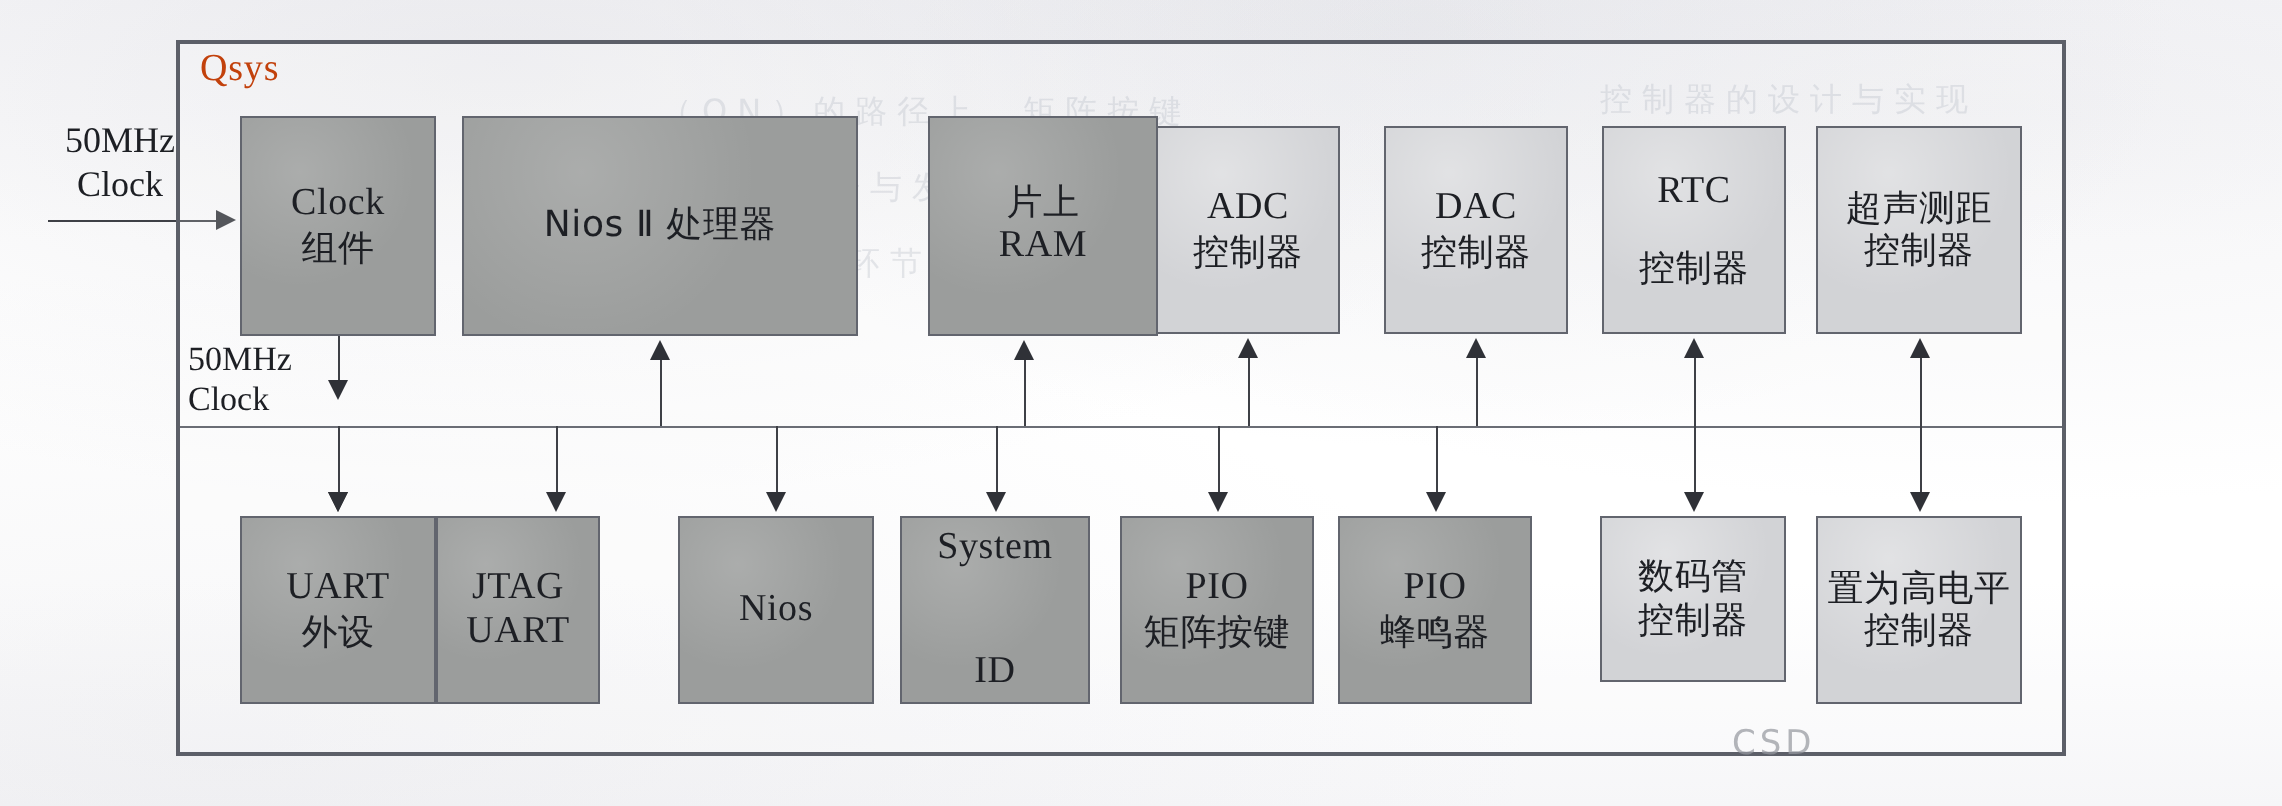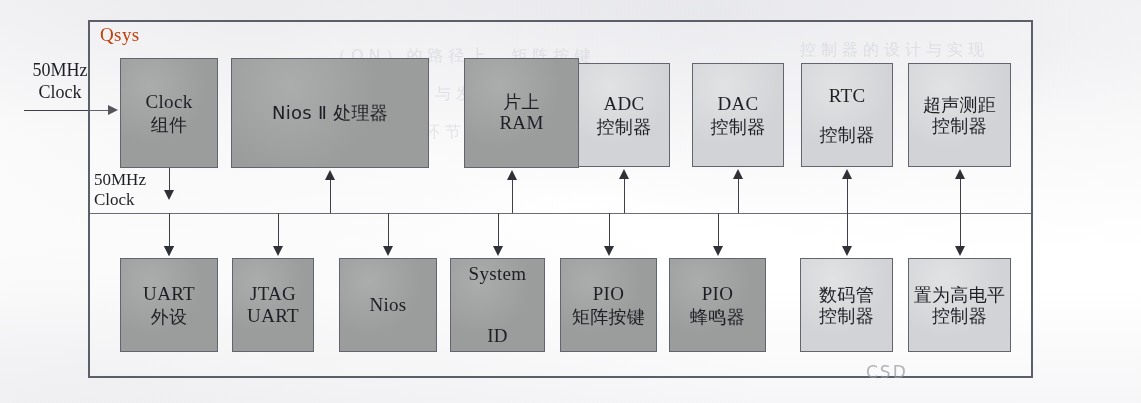--- a/index.html
+++ b/index.html
@@ -249,40 +249,40 @@
         <span class="line cjk">控制器</span>
       </div>
       <div class="block light" style="left: 908px; top: 63px; width: 103px; height: 104px;">
         <span class="line cjk">超声测距</span>
         <span class="line cjk">控制器</span>
       </div>
       <div class="block dark" style="left: 120px; top: 258px; width: 98px; height: 94px;">
         <span class="line">UART</span>
         <span class="line cjk">外设</span>
       </div>
-      <div class="block dark" style="left: 232px; top: 258px; width: 82px; height: 94px;">
+      <div class="block dark" style="left: 218px; top: 258px; width: 82px; height: 94px;">
         <span class="line">JTAG</span>
         <span class="line">UART</span>
       </div>
       <div class="block dark" style="left: 339px; top: 258px; width: 98px; height: 94px;">
         <span class="line">Nios</span>
       </div>
       <div class="block dark" style="left: 450px; top: 258px; width: 95px; height: 94px; gap: 40px;">
         <span class="line">System</span>
         <span class="line">ID</span>
       </div>
       <div class="block dark" style="left: 560px; top: 258px; width: 97px; height: 94px;">
         <span class="line">PIO</span>
         <span class="line cjk">矩阵按键</span>
       </div>
       <div class="block dark" style="left: 669px; top: 258px; width: 97px; height: 94px;">
         <span class="line">PIO</span>
         <span class="line cjk">蜂鸣器</span>
       </div>
-      <div class="block light" style="left: 800px; top: 258px; width: 93px; height: 94px;">
+      <div class="block light" style="left: 800px; top: 258px; width: 93px; height: 83px;">
         <span class="line cjk">数码管</span>
         <span class="line cjk">控制器</span>
       </div>
       <div class="block light" style="left: 908px; top: 258px; width: 103px; height: 94px;">
         <span class="line cjk">置为高电平</span>
         <span class="line cjk">控制器</span>
       </div>
     </div>
 
   <div id="watermark">CSD</div>

